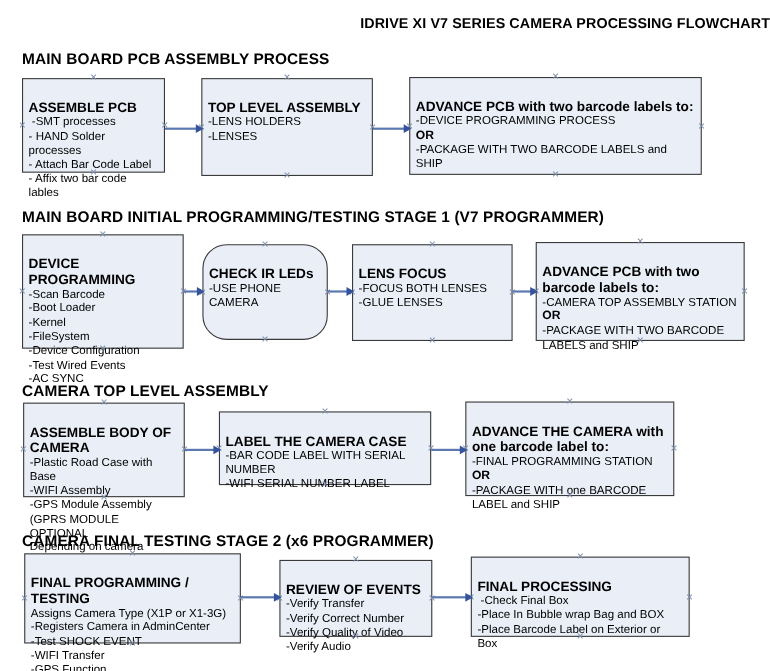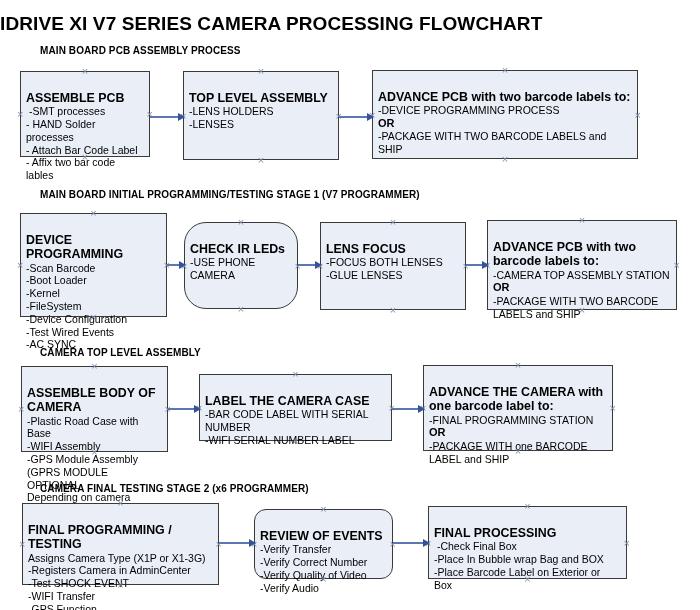--- a/index.html
+++ b/index.html
@@ -1,20 +1,20 @@
 <!DOCTYPE html>
 <html><head>
 <meta charset="utf-8">
 <style>
   html,body{margin:0;padding:0;background:#fff;}
   body{width:700px;height:610px;font-family:"Liberation Sans",sans-serif;color:#000;}
   .stage{position:relative;width:700px;height:610px;background:#fff;overflow:hidden;}
-  .title{position:absolute;top:13px;left:0;width:700px;text-align:left;
-         font-weight:bold;font-size:19px;letter-spacing:.1px;}
-  .sec{position:absolute;font-weight:bold;font-size:10px;white-space:nowrap;letter-spacing:.1px;margin-left:20px;}
+  .title{position:absolute;top:13px;left:0;width:700px;text-align:right;
+         font-weight:bold;font-size:13px;letter-spacing:.1px;}
+  .sec{position:absolute;font-weight:bold;font-size:14px;white-space:nowrap;letter-spacing:.1px;}
   .box{position:absolute;background:#e9eef7;border:1.5px solid #3a3a3a;
        box-sizing:border-box;padding:19px 5px 0 5px;}
   .bt{font-weight:bold;font-size:12.4px;line-height:1.15;}
   .nw{white-space:nowrap;}
   .ln{font-size:10.5px;line-height:1.22;white-space:pre-wrap;}
   .b{font-weight:bold;font-size:11px;}
   .hx{position:absolute;color:#8090ad;font-size:11px;line-height:6px;font-style:normal;}
   .hx::after{content:"\00d7";}
   .hx.t{top:-4px;left:50%;transform:translateX(-50%);}
   .hx.bm{bottom:-4px;left:50%;transform:translateX(-50%);}
@@ -169,21 +169,21 @@
       <i class="hx r"></i>
     <div class="bt">FINAL PROGRAMMING / TESTING</div>
     <div class="ln">Assigns Camera Type (X1P or X1-3G)</div>
     <div class="ln">-Registers Camera in AdminCenter</div>
     <div class="ln">-Test SHOCK EVENT</div>
     <div class="ln">-WIFI Transfer</div>
     <div class="ln">-GPS Function</div>
     <div class="ln">-SD Card Function</div>
   </div>
 
-  <div class="box" style="left:254px;top:509px;width:139px;height:70px;border-radius:12px;">
+  <div class="box" style="left:254px;top:509px;width:139px;height:70px;">
     <i class="hx t"></i>
       <i class="hx bm"></i>
       <i class="hx l"></i>
       <i class="hx r"></i>
     <div class="bt">REVIEW OF EVENTS</div>
     <div class="ln">-Verify Transfer</div>
     <div class="ln">-Verify Correct Number</div>
     <div class="ln">-Verify Quality of Video</div>
     <div class="ln">-Verify Audio</div>
   </div>

